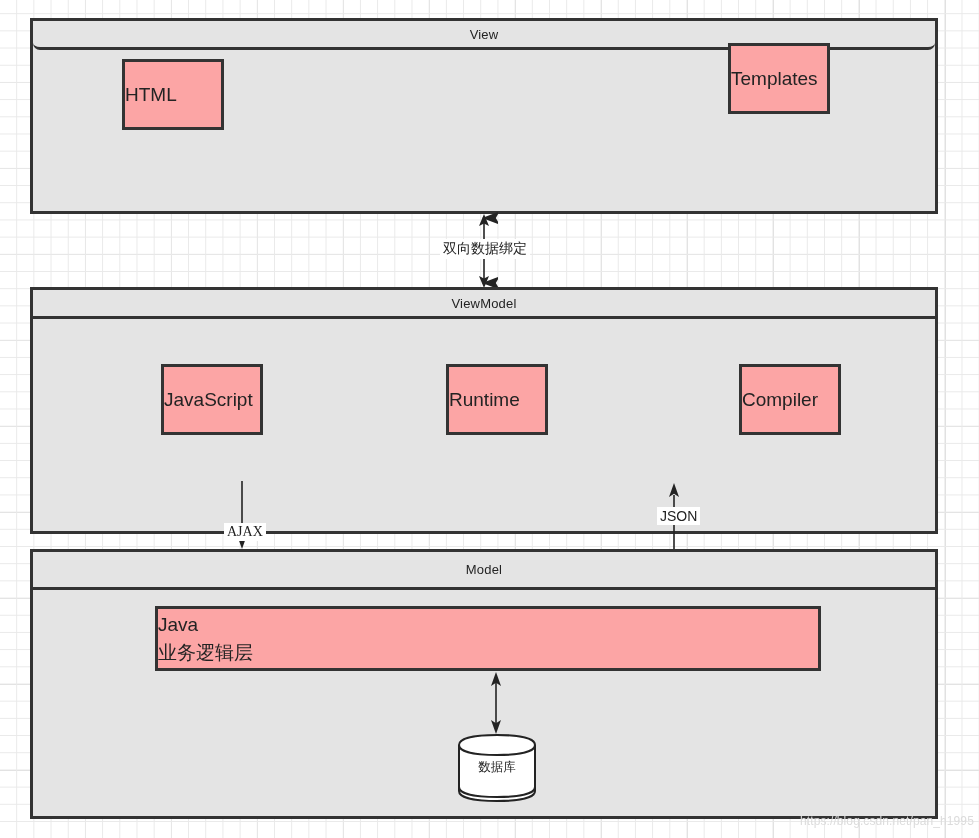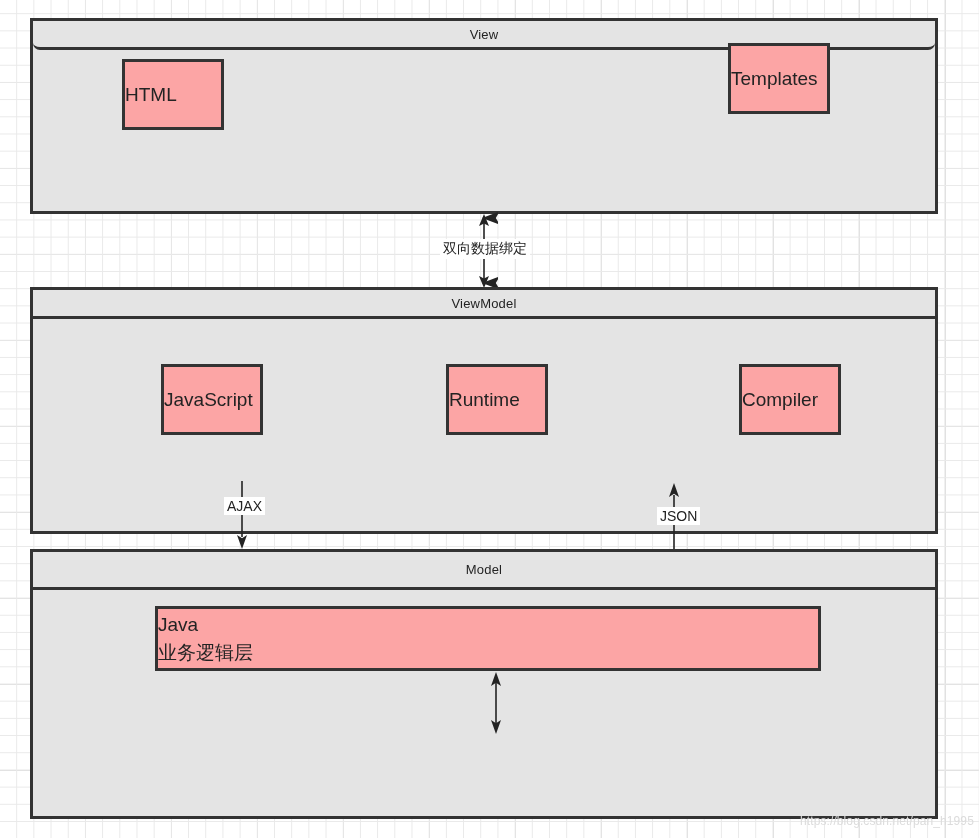--- a/index.html
+++ b/index.html
@@ -158,21 +158,21 @@
     <div class="node" style="left:706px; top:74px; width:102px; height:71px;">
       <span>Compiler</span>
     </div>
   </div>
 
   <div class="conn" style="left:229px; top:481px; width:26px; height:70px;">
     <svg width="26" height="70" viewBox="0 0 26 70" aria-hidden="true">
       <line x1="13" y1="0" x2="13" y2="56" stroke="#232323" stroke-width="1.6"></line>
       <path d="M13,68 L8,54 L13,57.2 L18,54 Z" fill="#232323"></path>
     </svg>
-    <span class="conn-label" style="left:-5px; top:16px; padding:1px 3px; background:#ffffff;">AJAX</span>
+    <span class="conn-label" style="left:-5px; top:42px; padding:1px 3px; background:#ffffff;font-family:Liberation Serif, serif;">AJAX</span>
   </div>
 
   <div class="conn" style="left:661px; top:481px; width:26px; height:70px;">
     <svg width="26" height="70" viewBox="0 0 26 70" aria-hidden="true">
       <line x1="13" y1="70" x2="13" y2="14" stroke="#232323" stroke-width="1.6"></line>
       <path d="M13,2 L18,16 L13,12.8 L8,16 Z" fill="#232323"></path>
     </svg>
     <span class="conn-label" style="left:-4px; top:26px; padding:1px 3px; background:#ffffff;">JSON</span>
   </div>
 
@@ -187,17 +187,26 @@
     </div>
 
     <div class="conn" style="left:450px; top:120px; width:26px; height:63px;">
       <svg width="26" height="63" viewBox="0 0 26 63" aria-hidden="true">
         <line x1="13" y1="6" x2="13" y2="56" stroke="#232323" stroke-width="1.6"></line>
         <path d="M13,0 L18,14 L13,10.8 L8,14 Z" fill="#232323"></path>
         <path d="M13,62 L8,48 L13,51.2 L18,48 Z" fill="#232323"></path>
       </svg>
     </div>
 
+    <div class="cylinder" style="left:424px; top:181px; width:80px; height:70px;">
+      <svg width="80" height="70" viewBox="0 0 80 70" aria-hidden="true">
+        <path d="M2,12 C2,5 19,2 40,2 C61,2 78,5 78,12
+                 L78,58 C78,65 61,68 40,68 C19,68 2,65 2,58 Z" fill="#ffffff" stroke="#232323" stroke-width="2"></path>
+        <path d="M2,12 C2,19 19,22 40,22 C61,22 78,19 78,12" fill="none" stroke="#232323" stroke-width="2"></path>
+        <path d="M2,54 C2,61 19,64 40,64 C61,64 78,61 78,54" fill="none" stroke="#232323" stroke-width="2"></path>
+      </svg>
+      <span class="cylinder-label">数据库</span>
+    </div>
   </div>
 
   <span class="watermark" style="left:800px; top:814px;">https://blog.csdn.net/pan_h1995</span>
 
 </div>
 
 </body></html>

